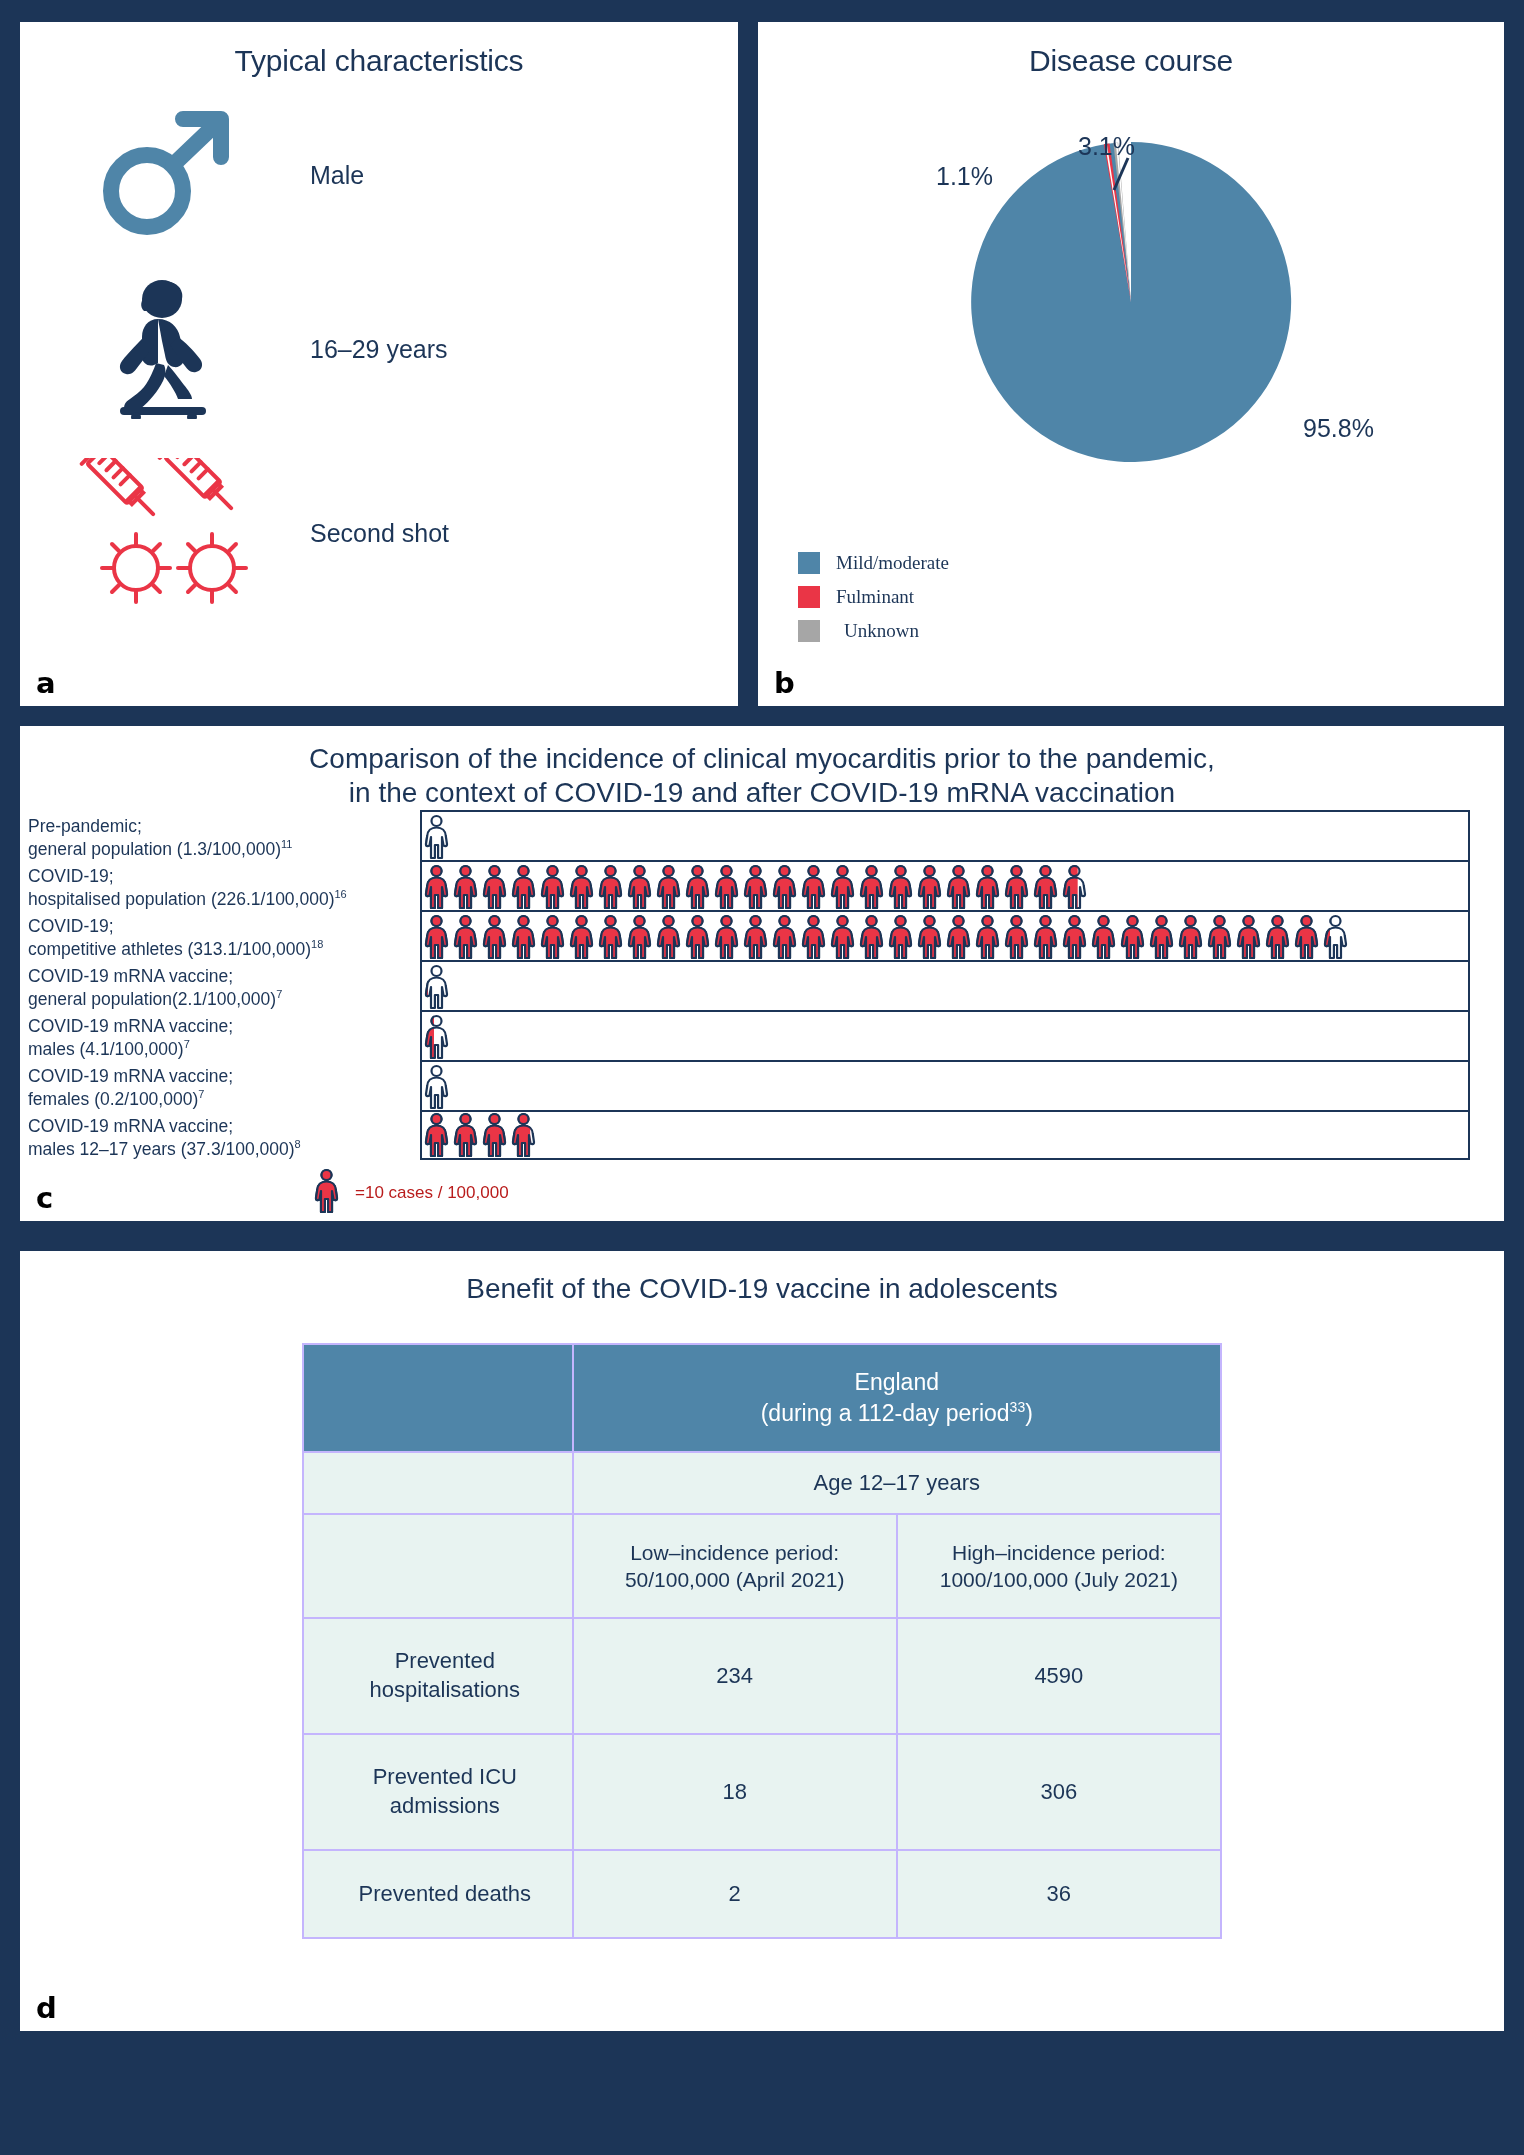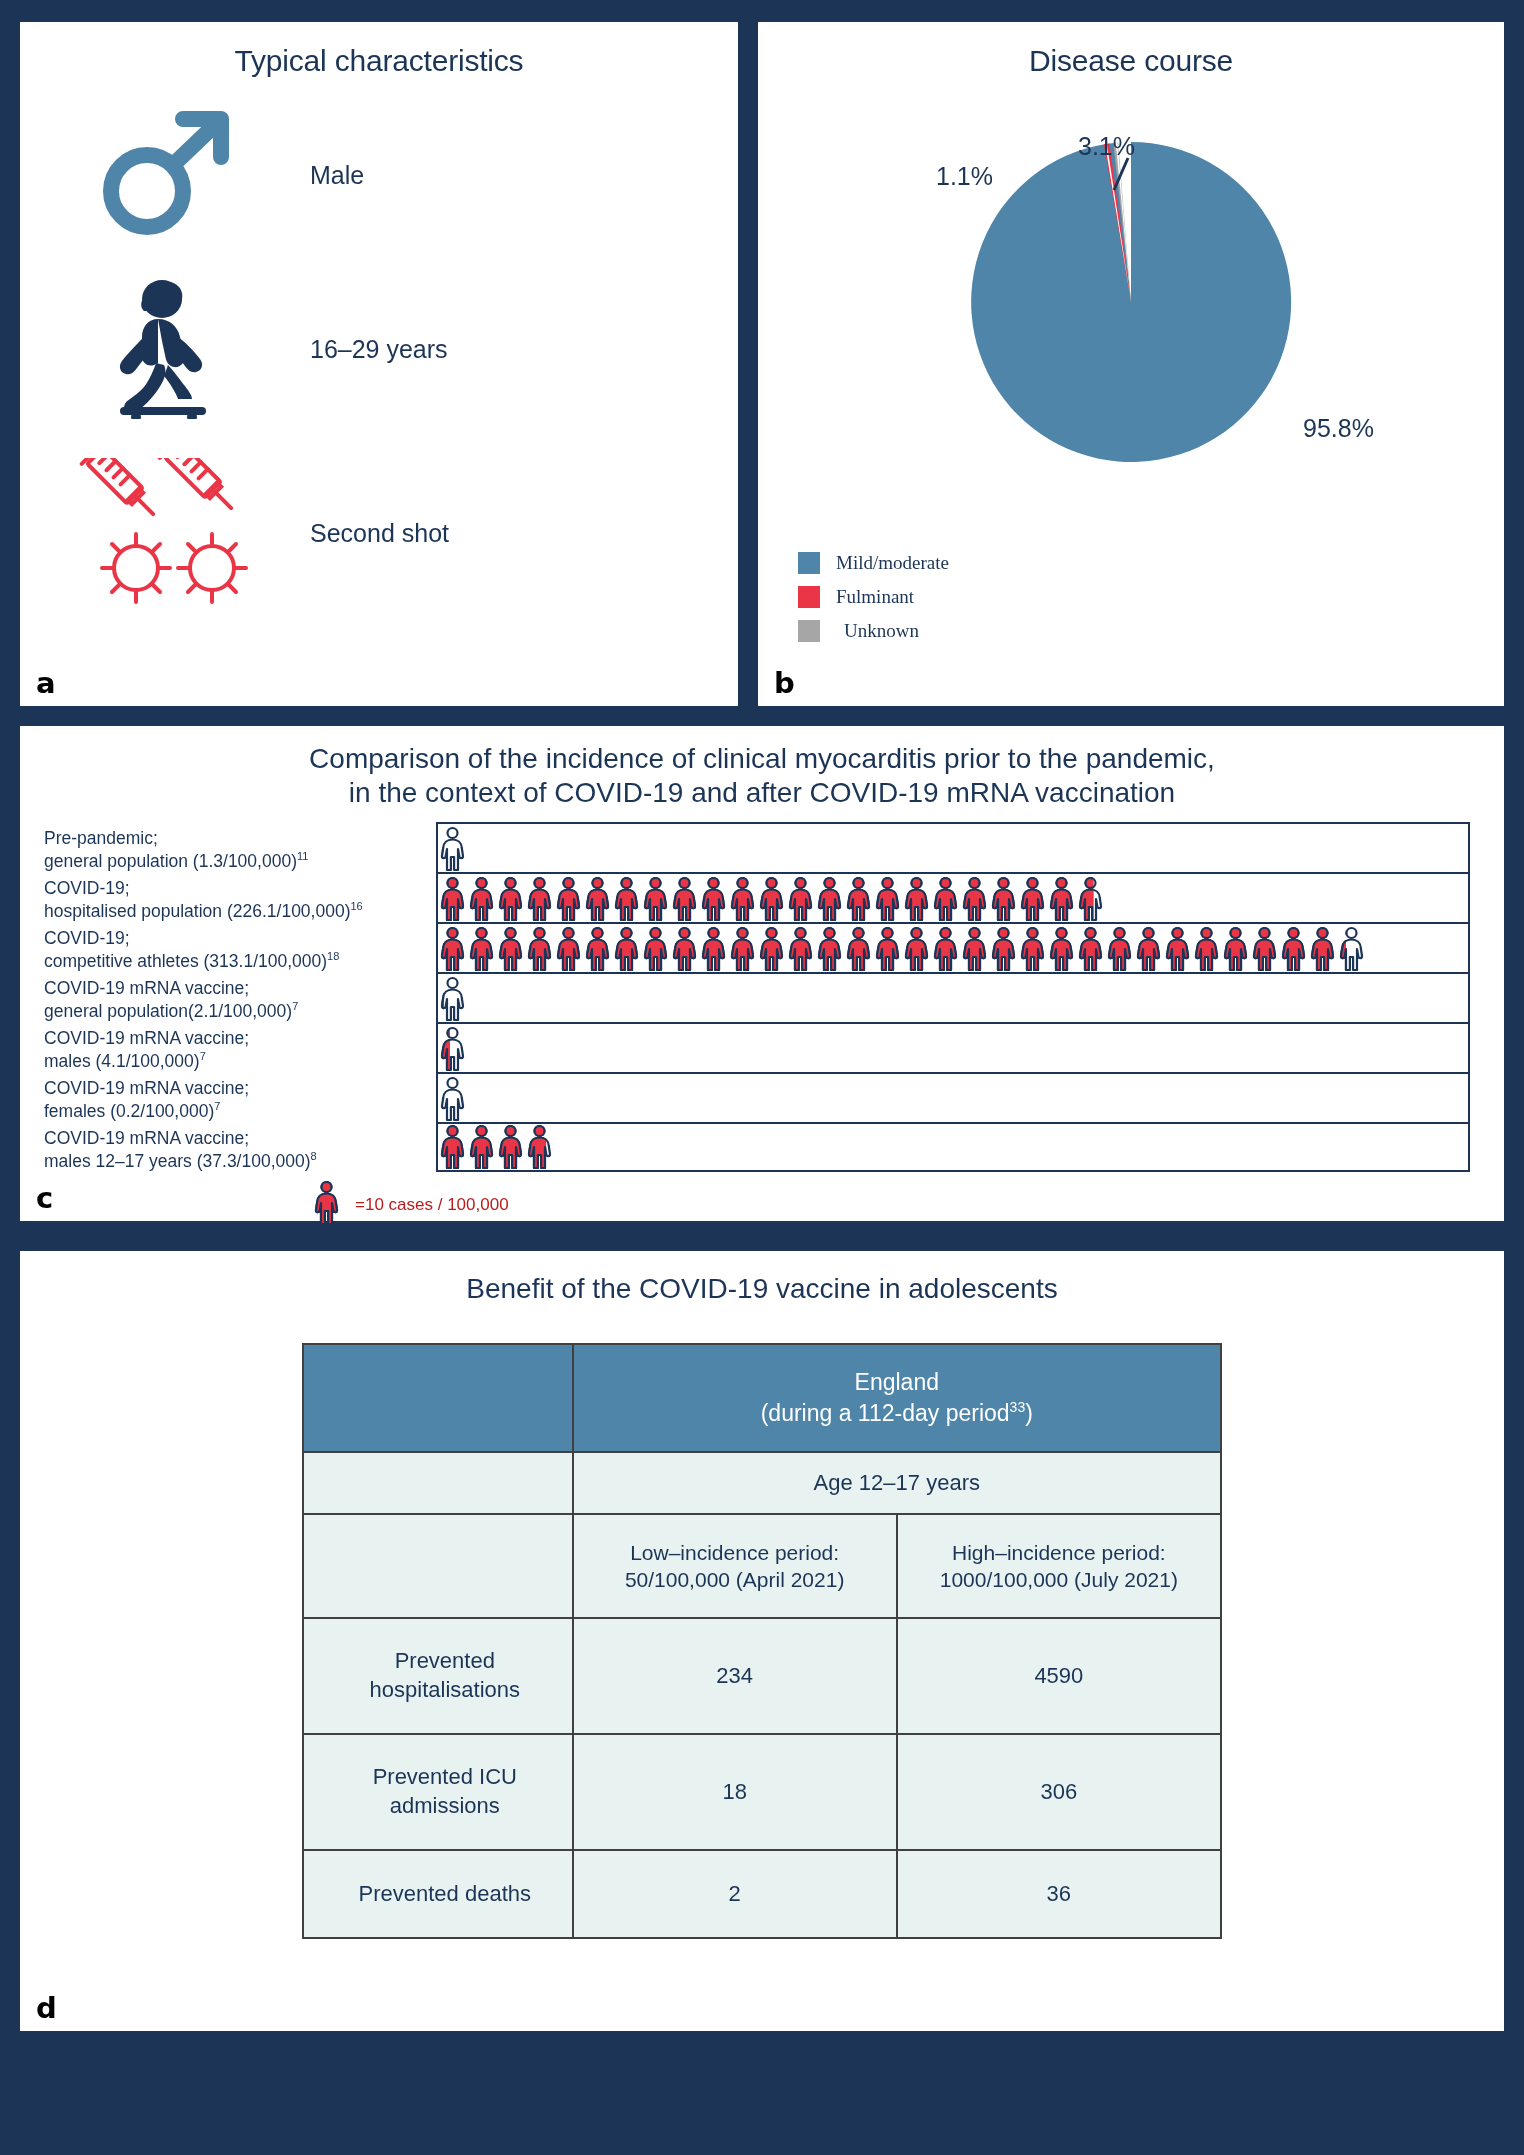--- a/index.html
+++ b/index.html
@@ -51,21 +51,21 @@
   .pct-95 { left: 545px; top: 332px; }
 
   .legend { position: absolute; left: 40px; bottom: 52px; }
   .legend-item { display: flex; align-items: center; margin-bottom: 12px; font-family: Liberation Serif, serif; }
   .legend-swatch { width: 22px; height: 22px; margin-right: 16px; flex: none; }
   .legend-label { font-size: 19px; color: #1c3557; }
 
   
   .panel-c { margin-top: 20px; height: 495px; }
   .c-title { text-align: center; font-size: 28px; line-height: 1.22; padding: 16px 60px 0 60px; }
-  .c-body { display: flex; margin-top: 12px; padding-left: 24px; }
+  .c-body { display: flex; padding-left: 8px; }
   .c-labels { width: 392px; padding-top: 2px; }
   .c-label {
     font-size: 17.5px; line-height: 1.28; color: #1c3557;
     height: 50px; display: flex; flex-direction: column; justify-content: center;
     padding-right: 4px; text-align: left;
   }
   .c-label sup { font-size: 11px; vertical-align: super; }
   .c-rows { flex: 1; padding-right: 34px; }
   .c-row {
     height: 50px; border: 2px solid #1c3557; border-bottom-width: 0;
@@ -77,21 +77,21 @@
   .c-key-text { font-size: 17px; color: #b91c1c; margin-left: 14px; }
 
   
   .panel-d { margin-top: 30px; height: 780px; }
   .d-title { text-align: center; font-size: 28px; padding-top: 22px; }
   table.benefit {
     border-collapse: collapse; margin: 38px auto 0 auto; width: 920px;
     font-size: 22px; color: #1c3557;
   }
   table.benefit td, table.benefit th {
-    border: 2px solid #404040; text-align: center; font-weight: normal; vertical-align: middle;
+    border: 2px solid #c4b5fd; text-align: center; font-weight: normal; vertical-align: middle;
   }
   .hd-blank { background: #4f85a8; width: 270px; height: 108px; }
   .hd-main  { background: #4f85a8; color: #ffffff; font-size: 23px; line-height: 1.35; padding: 8px 10px; }
   .hd-main sup { font-size: 14px; }
   .sub-blank { background: #e8f3f1; height: 62px; }
   .sub-age { background: #e8f3f1; font-size: 22px; }
   .sub2-blank { background: #e8f3f1; height: 104px; }
   .sub2 { background: #e8f3f1; font-size: 21px; line-height: 1.3; padding: 6px 8px; width: 325px; }
   .row-label { background: #e8f3f1; text-align: left; padding: 10px 0 10px 14px; font-size: 22px; line-height: 1.3; height: 88px; }
   .row-val { background: #e8f3f1; font-size: 22px; }

